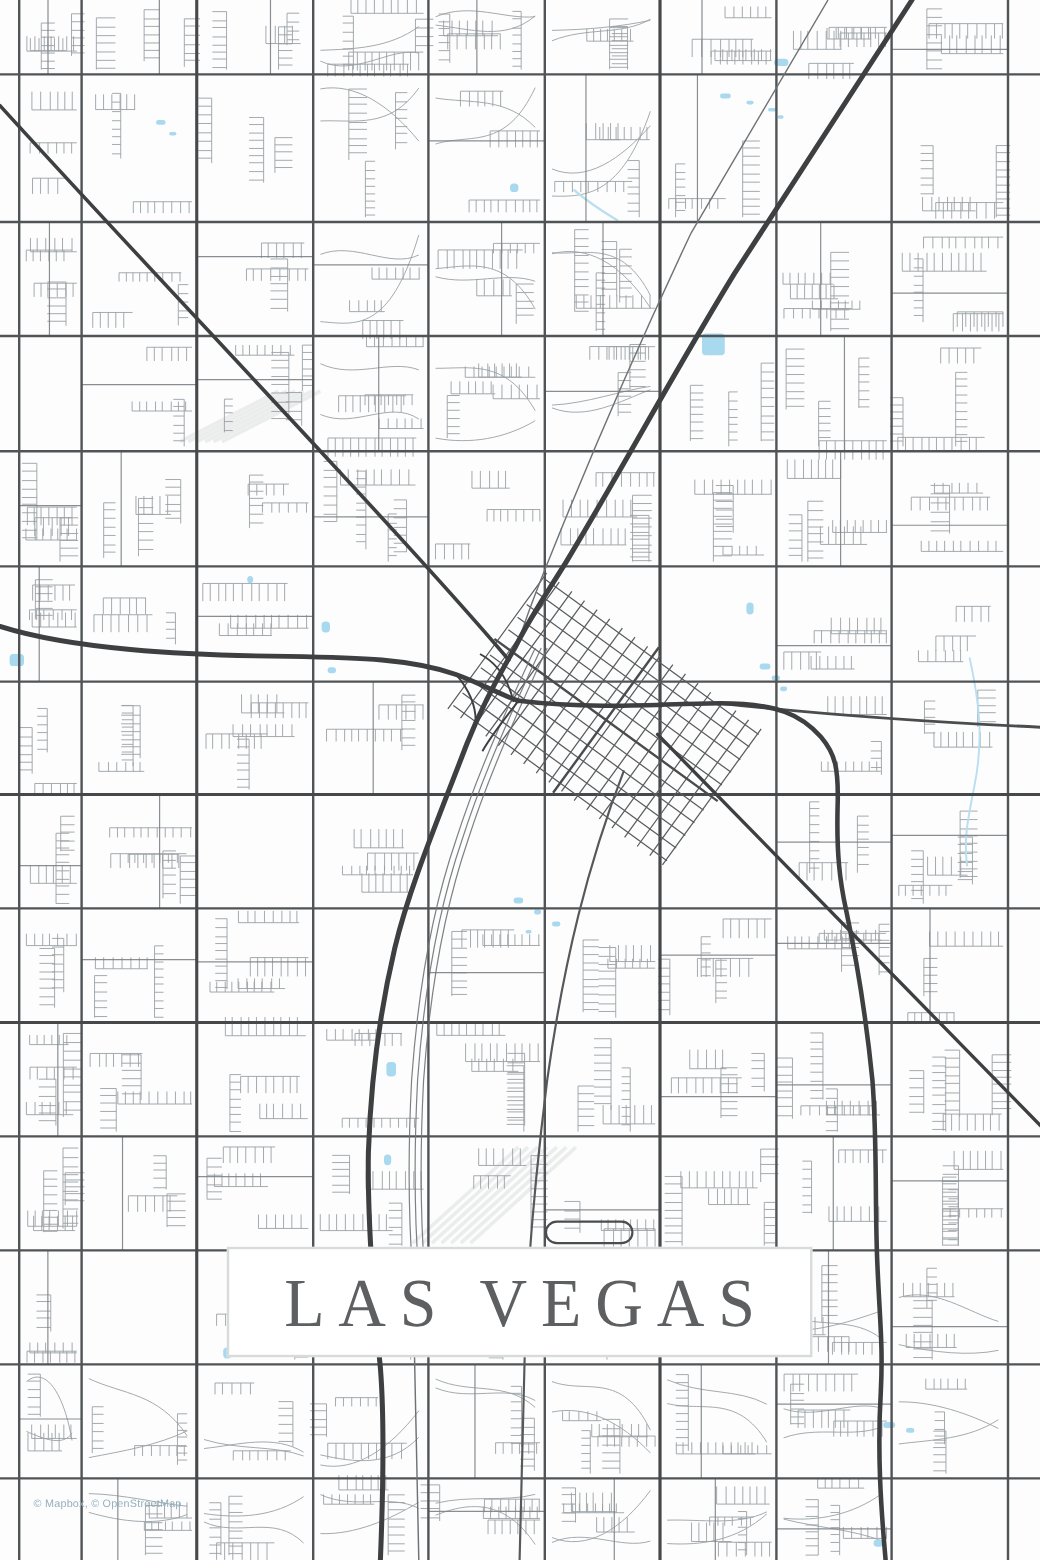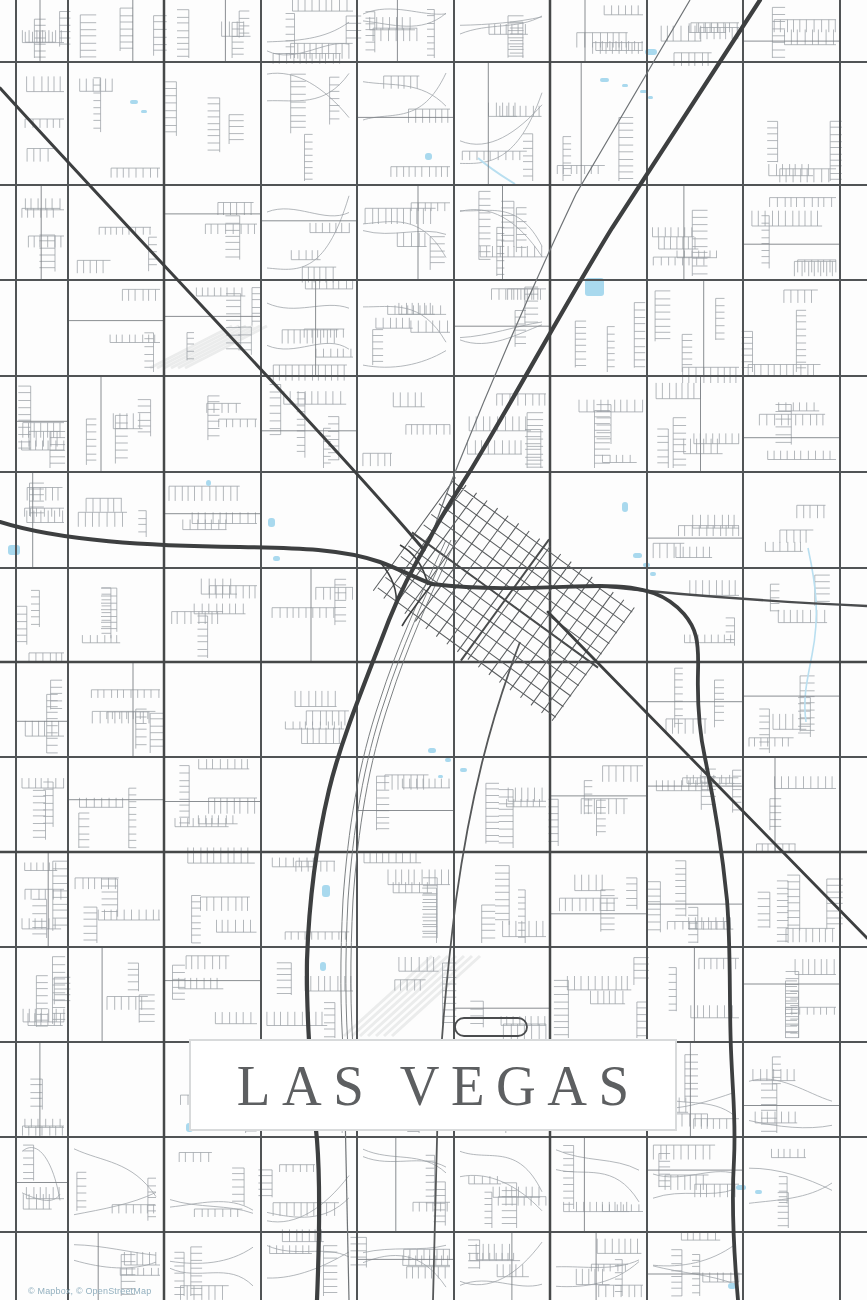--- a/index.html
+++ b/index.html
@@ -25,21 +25,21 @@
     font-family:"Liberation Serif","DejaVu Serif",serif;
     font-size:55px;
     letter-spacing:0.21em;
     margin-right:-0.21em;
     color:#5d5f61;
     white-space:nowrap;
     transform:scaleY(1.04);
   }
   .attribution{
     position:absolute;
-    left:28px;top:1286px;
+    left:28px;top:1248px;
     font-size:9px;
     letter-spacing:0.02em;
     color:#93b0bf;
     z-index:6;
     white-space:nowrap;
   }
 </style>
 </head>
 <body>
 

